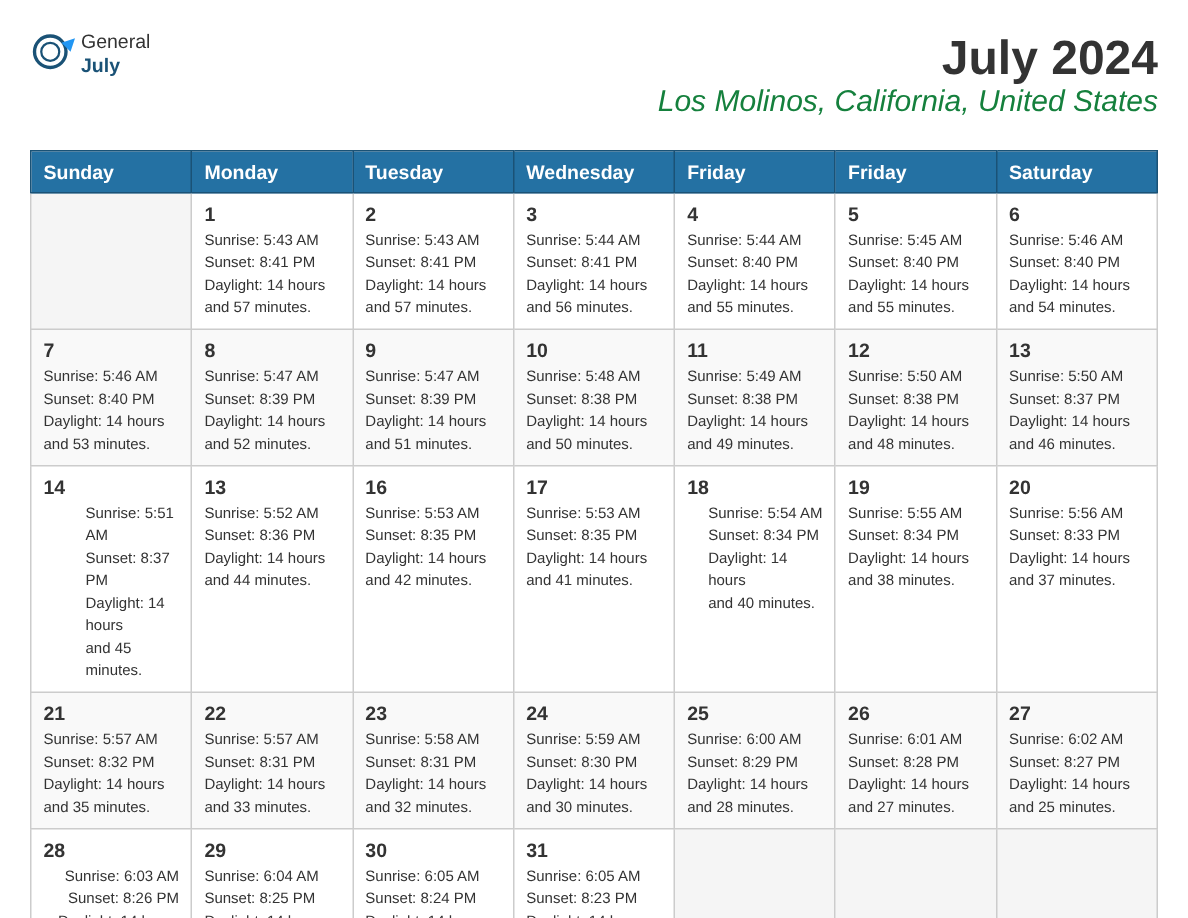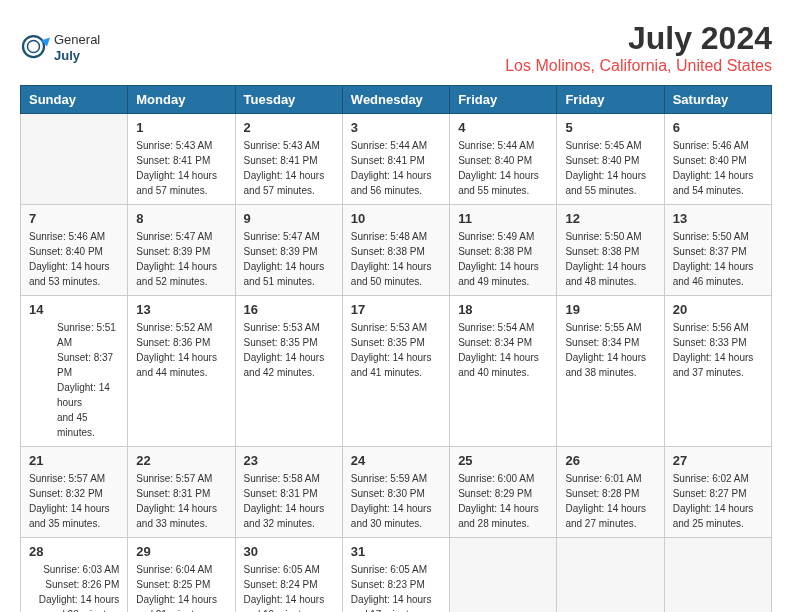--- a/index.html
+++ b/index.html
@@ -6,22 +6,22 @@
     body {
       font-family: Arial, sans-serif;
       background: #fff;
       width: 792px;
       min-height: 612px;
       padding: 20px;
     }
     .header-section {
       display: flex;
       justify-content: space-between;
-      align-items: center;
-      margin-bottom: 10px;
+      align-items: flex-start;
+      margin-bottom: 20px;
     }
     .logo {
       display: flex;
       align-items: center;
       gap: 4px;
     }
     .logo-text {
       font-size: 13px;
       color: #333;
       line-height: 1.2;
@@ -34,22 +34,23 @@
     }
     .title-section {
       text-align: right;
     }
     .main-title {
       font-size: 32px;
       font-weight: bold;
       color: #333;
     }
     .subtitle {
-      font-size: 16px;
-      color: #ef4444;
+      font-size: 20px;
+      color: #15803d;
+      font-style: italic;
     }
     .calendar {
       width: 100%;
       border-collapse: collapse;
       font-size: 11px;
     }
     .calendar th {
       background-color: #2471a3;
       color: white;
       padding: 6px 8px;
@@ -242,21 +243,21 @@
         </td>
         <td>
           <span class="day-number">17</span>
           <div class="day-info" style="white-space: pre-line;">Sunrise: 5:53 AM
 Sunset: 8:35 PM
 Daylight: 14 hours
 and 41 minutes.</div>
         </td>
         <td>
           <span class="day-number">18</span>
-          <div class="day-info" style="white-space: pre-line;">Sunrise: 5:54 AM
+          <div class="day-info" style="white-space: pre-line; margin-left: 14px;">Sunrise: 5:54 AM
 Sunset: 8:34 PM
 Daylight: 14 hours
 and 40 minutes.</div>
         </td>
         <td>
           <span class="day-number">19</span>
           <div class="day-info" style="white-space: pre-line;">Sunrise: 5:55 AM
 Sunset: 8:34 PM
 Daylight: 14 hours
 and 38 minutes.</div>

